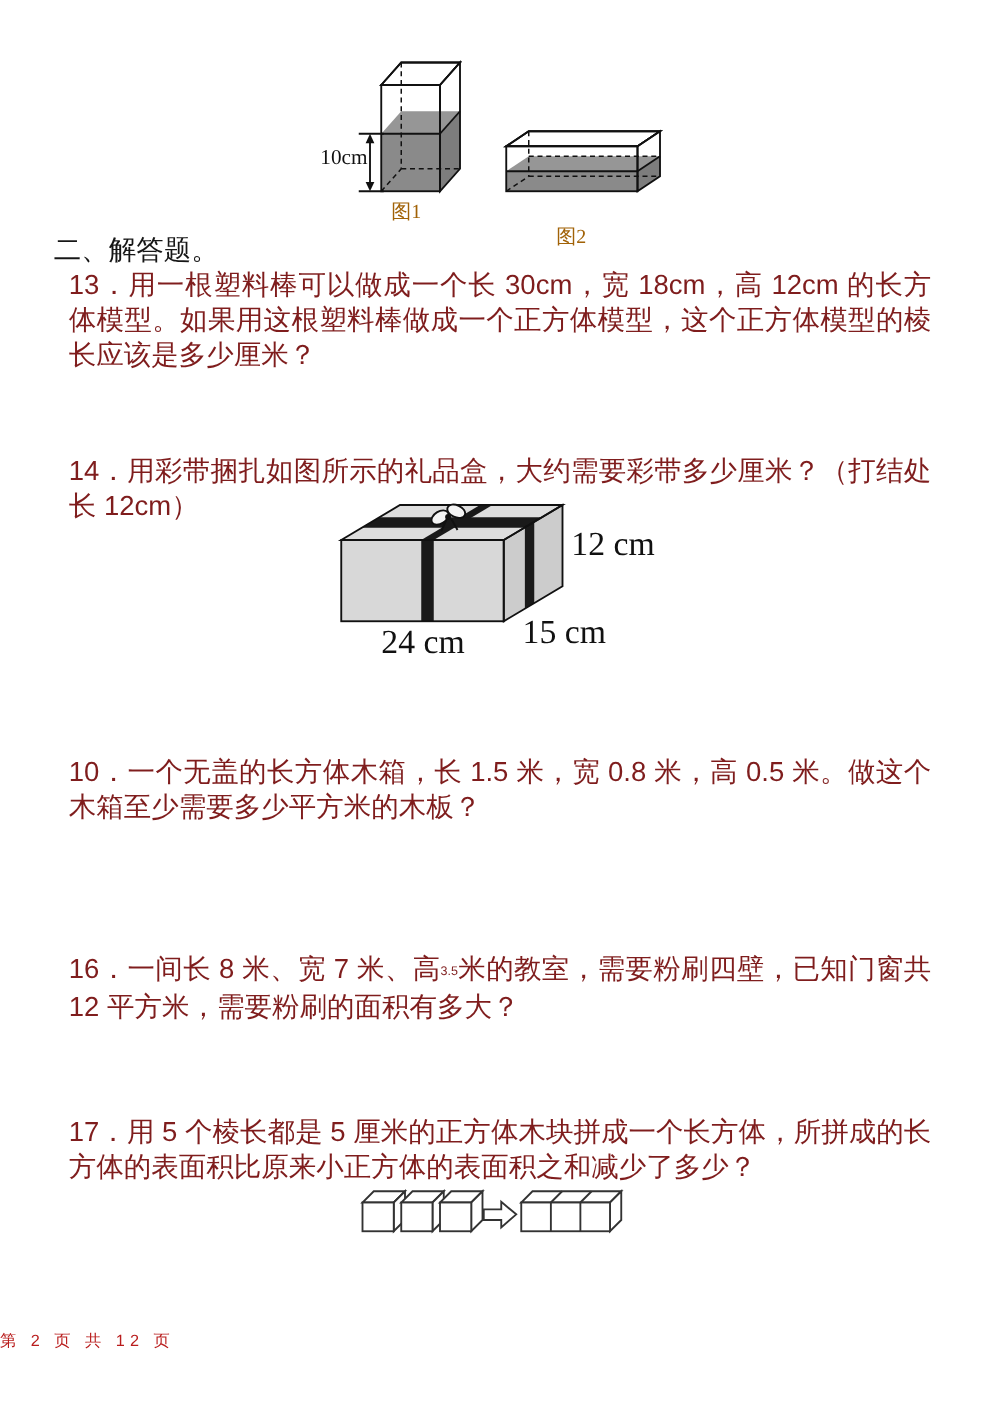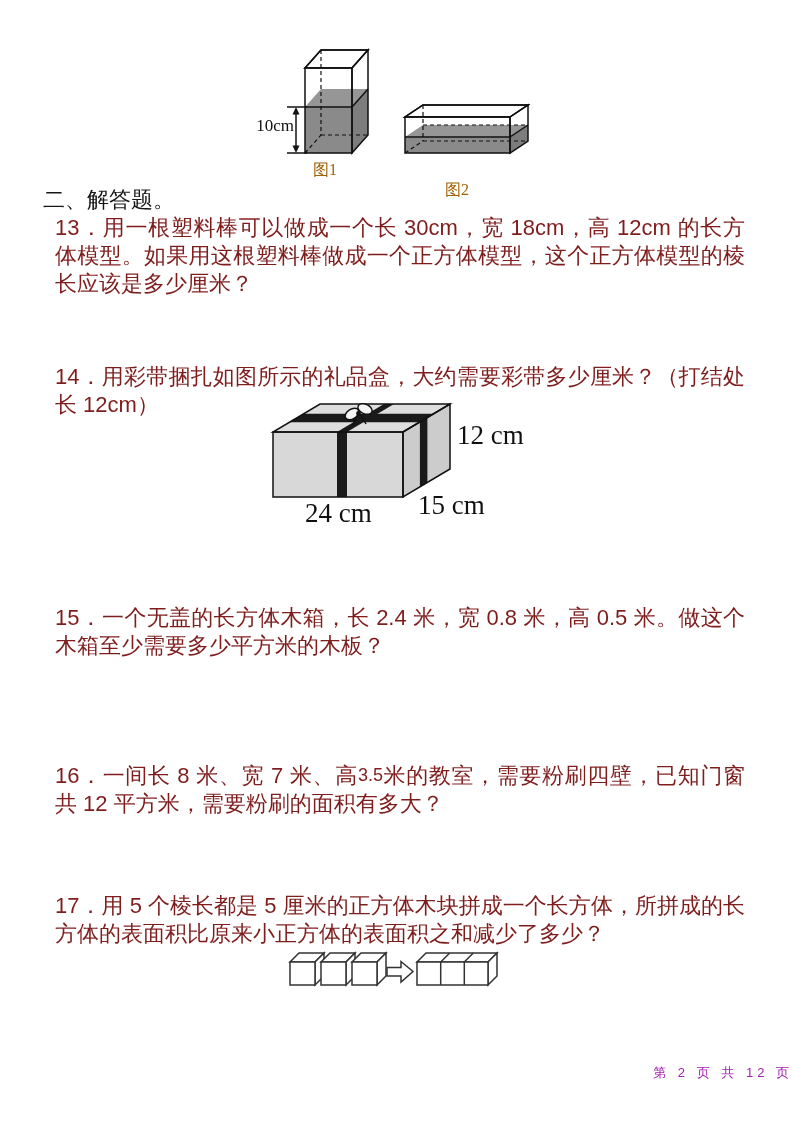--- a/index.html
+++ b/index.html
@@ -8,28 +8,28 @@
   .abs { position:absolute; }
   .problem {
     position:absolute; left:55px; width:690px;
     font-size:22px; line-height:28px; font-weight:500;
     text-align:justify; color:#7f1d1d;
   }
   .section-title {
     position:absolute; left:43px; top:186px;
     font-size:22px; line-height:28px; font-weight:500; color:#161616;
   }
-  .small-num { font-size:18px; vertical-align:2px; }
+  .small-num { font-size:10px; vertical-align:2px; }
   .figcap {
     position:absolute; font-family:"Liberation Serif","DejaVu Serif",serif;
     font-size:16px; color:#a16207; line-height:16px;
   }
   .footer {
-    position:absolute; left:0; right:0; top:1064px; text-align:right;
-    font-size:13px; letter-spacing:4px; color:#a21caf; font-weight:500;
+    position:absolute; left:0; right:0; top:1064px; text-align:left;
+    font-size:13px; letter-spacing:4px; color:#b91c1c; font-weight:500;
   }
   svg text.dim { font-family:"Liberation Serif","DejaVu Serif",serif; fill:#111; }
   svg .edge { stroke:#111; fill:none; stroke-width:1.5; }
   svg .hidden-edge { stroke:#111; fill:none; stroke-width:1.2; stroke-dasharray:4 3; }
 </style>
 </head>
 <body>
 
 <svg class="abs" style="left:255px; top:44px;" width="120" height="115" viewBox="255 44 120 115">
   <g>
@@ -104,21 +104,21 @@
     <ellipse cx="365" cy="409" rx="7.5" ry="4.8" transform="rotate(24 365 409)" fill="#f4f4f4" stroke="#111" stroke-width="1.5"></ellipse>
     <path d="M357,416 L353,425" stroke="#111" stroke-width="1.5" fill="none"></path>
     <path d="M361,415 L366,424" stroke="#111" stroke-width="1.5" fill="none"></path>
     <circle cx="358.5" cy="413.5" r="2.4" fill="#111"></circle>
   </g>
   <text class="dim" x="457" y="444" font-size="27">12 cm</text>
   <text class="dim" x="418" y="514" font-size="27">15 cm</text>
   <text class="dim" x="305" y="522" font-size="27">24 cm</text>
 </svg>
 
-<p class="problem" style="top:604px;">15．一个无盖的长方体木箱，长 2.4 米，宽 0.8 米，高 0.5 米。做这个木箱至少需要多少平方米的木板？</p>
+<p class="problem" style="top:604px;">10．一个无盖的长方体木箱，长 1.5 米，宽 0.8 米，高 0.5 米。做这个木箱至少需要多少平方米的木板？</p>
 
 <p class="problem" style="top:761px;"><span>16．一间长 8 米、宽 7 米、高</span><span class="small-num">3.5</span><span>米的教室，需要粉刷四壁，已知门窗共 12 平方米，需要粉刷的面积有多大？</span></p>
 
 <p class="problem" style="top:892px;">17．用 5 个棱长都是 5 厘米的正方体木块拼成一个长方体，所拼成的长方体的表面积比原来小正方体的表面积之和减少了多少？</p>
 
 <svg class="abs" style="left:285px; top:948px;" width="215" height="42" viewBox="285 948 215 42">
   <g stroke="#333" stroke-width="1.5" fill="#ffffff">
     <polygon points="290,962 315,962 324,953 299,953"></polygon>
     <polygon points="315,962 324,953 324,976 315,985"></polygon>
     <rect x="290" y="962" width="25" height="23"></rect>

